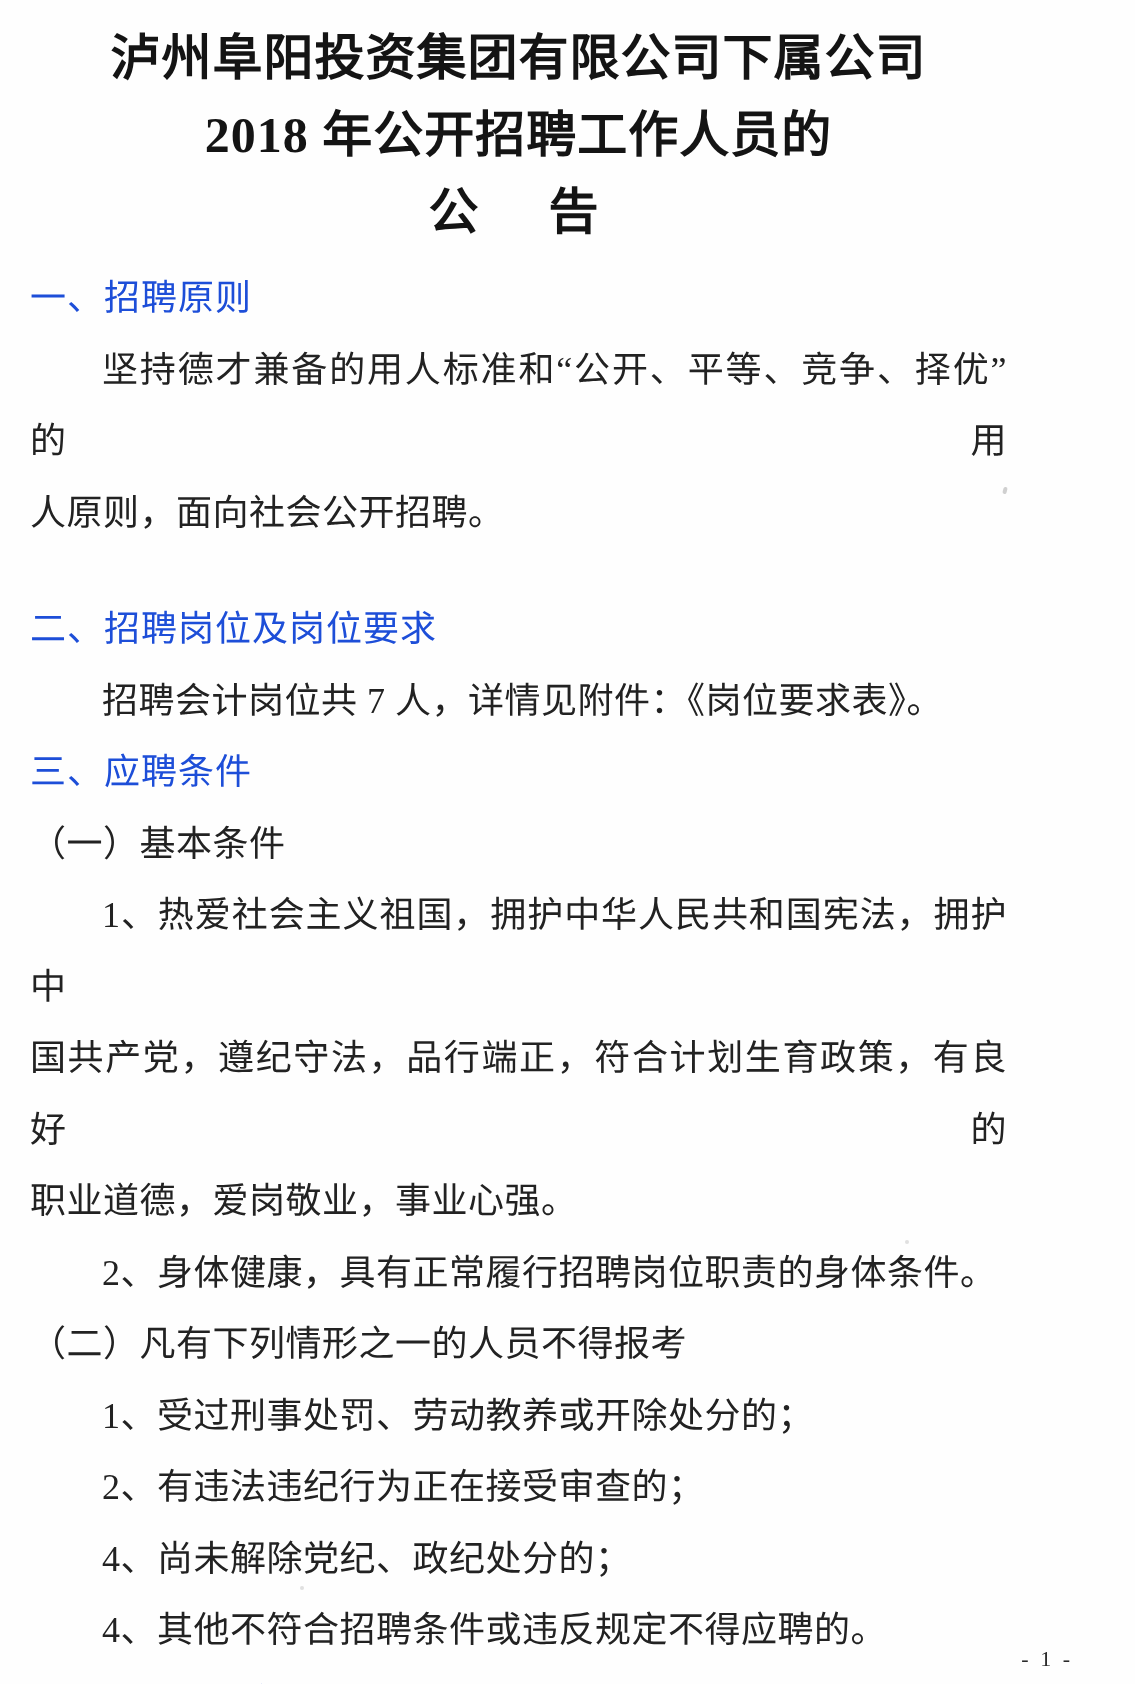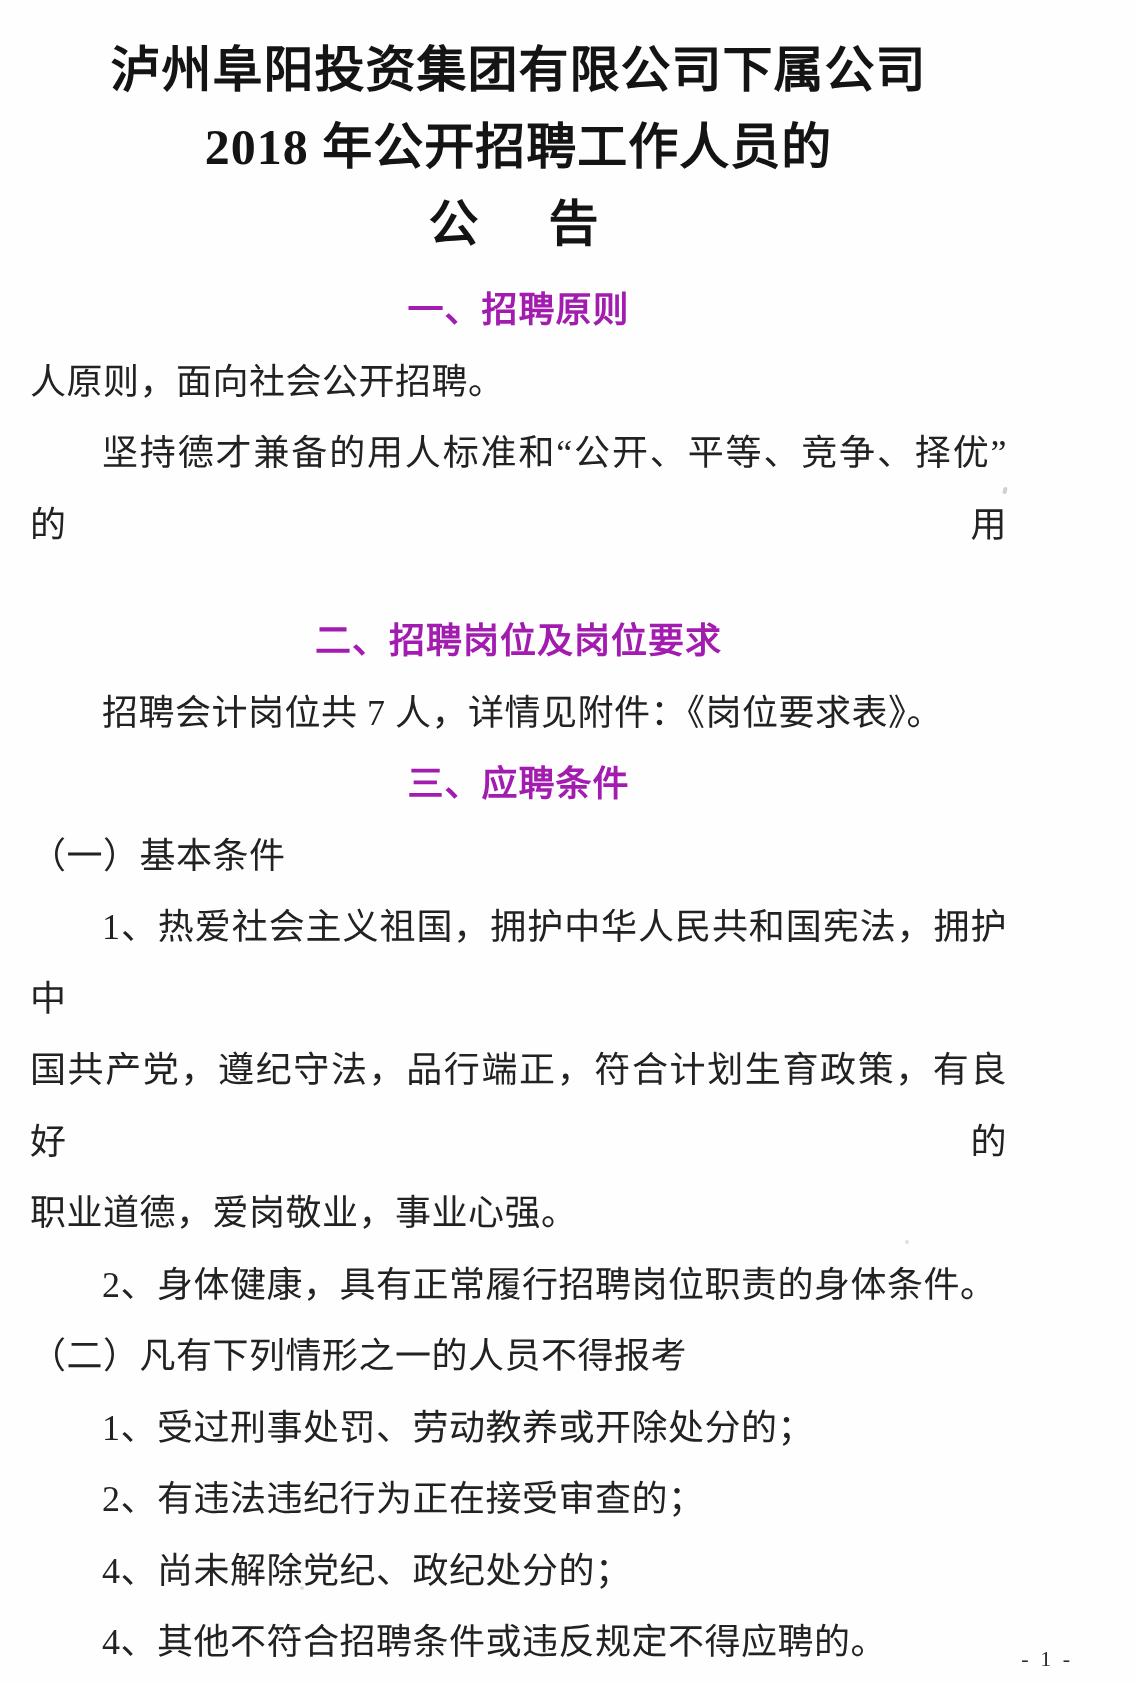--- a/index.html
+++ b/index.html
@@ -9,21 +9,21 @@
   }
   .page {
     position: relative;
     width: 1135px;
     height: 1684px;
     background: #fefefe;
     overflow: hidden;
     font-family: "Liberation Serif", "DejaVu Serif", serif;
     color: #1d1d1d;
     box-sizing: border-box;
-    padding: 32px 128px 0 30px;
+    padding: 20px 128px 0 30px;
   }
   
   .title {
     margin: 0;
     text-align: center;
     font-weight: 700;
     font-size: 50px;
     line-height: 77px;
     color: #141414;
     letter-spacing: 1px;
@@ -34,24 +34,23 @@
   .doc-body { margin-top: 12px; }
   .line {
     margin: 0;
     font-size: 36px;
     line-height: 71.5px;
     white-space: nowrap;
     letter-spacing: 0.5px;
     color: #222222;
   }
   .heading {
-    font-weight: 700;
-    color: #a21caf;
+    font-weight: 400;
+    color: #1d4ed8;
     letter-spacing: 1px;
-    text-align: center;
   }
   .indent { text-indent: 2em; }
   .fill {
     white-space: normal;
     text-align: justify;
     text-align-last: justify;
     text-justify: inter-character;
   }
   .gap-top { margin-top: 45px; }
   
@@ -79,22 +78,22 @@
 <div class="page">
 
   <h1 class="title">
     <span class="tline">泸州阜阳投资集团有限公司下属公司</span>
     <span class="tline">2018 年公开招聘工作人员的</span>
     <span class="tline tline-3">公　告</span>
   </h1>
 
   <div class="doc-body">
     <p class="line heading">一、招聘原则</p>
+    <p class="line indent fill">坚持德才兼备的用人标准和“公开、平等、竞争、择优”的用</p>
     <p class="line">人原则，面向社会公开招聘。</p>
-    <p class="line indent fill">坚持德才兼备的用人标准和“公开、平等、竞争、择优”的用</p>
     <p class="line heading gap-top">二、招聘岗位及岗位要求</p>
     <p class="line indent">招聘会计岗位共 7 人，详情见附件：《岗位要求表》。</p>
     <p class="line heading">三、应聘条件</p>
     <p class="line">（一）基本条件</p>
     <p class="line indent fill">1、热爱社会主义祖国，拥护中华人民共和国宪法，拥护中</p>
     <p class="line fill">国共产党，遵纪守法，品行端正，符合计划生育政策，有良好的</p>
     <p class="line">职业道德，爱岗敬业，事业心强。</p>
     <p class="line indent">2、身体健康，具有正常履行招聘岗位职责的身体条件。</p>
     <p class="line">（二）凡有下列情形之一的人员不得报考</p>
     <p class="line indent">1、受过刑事处罚、劳动教养或开除处分的；</p>

